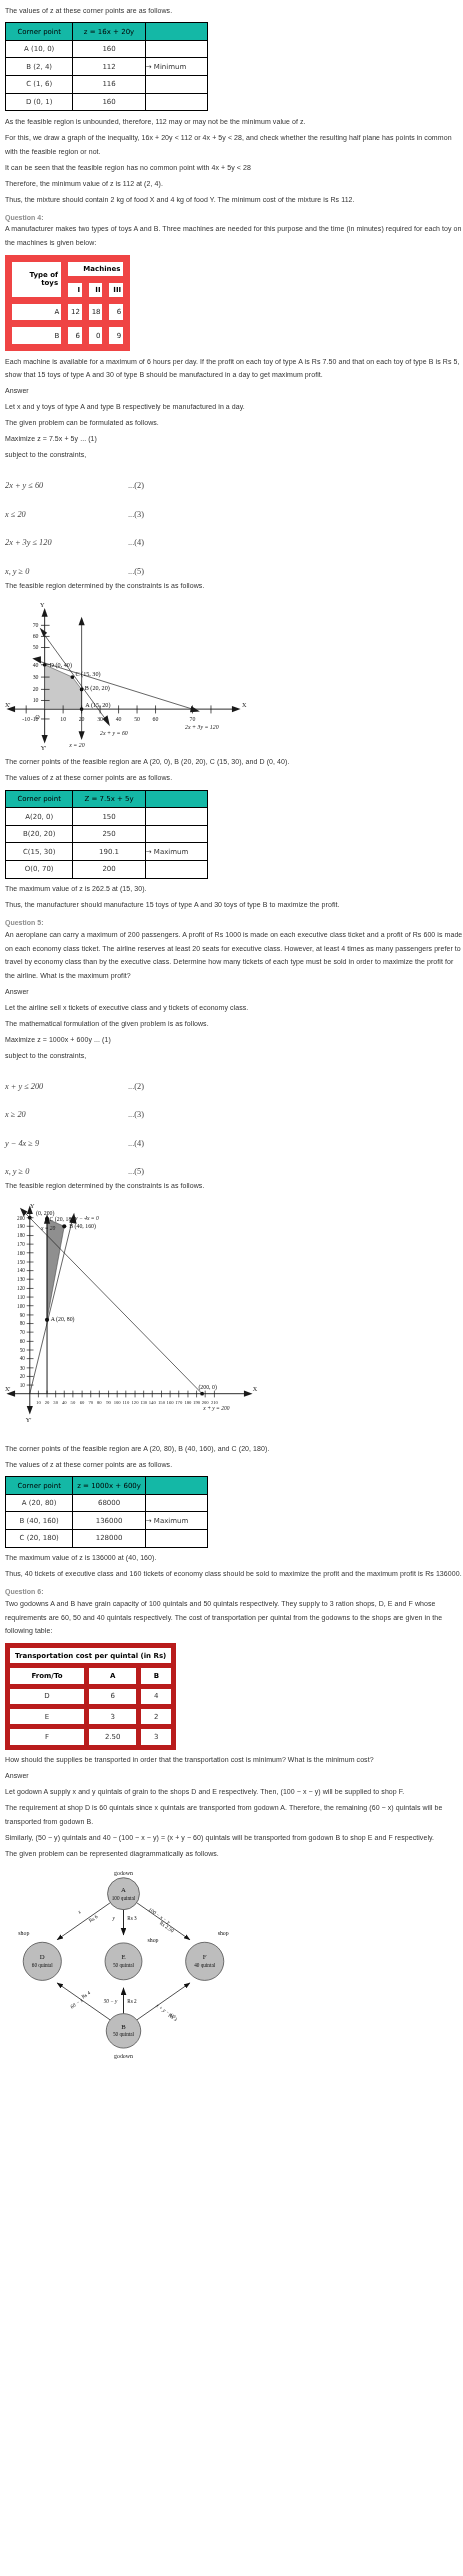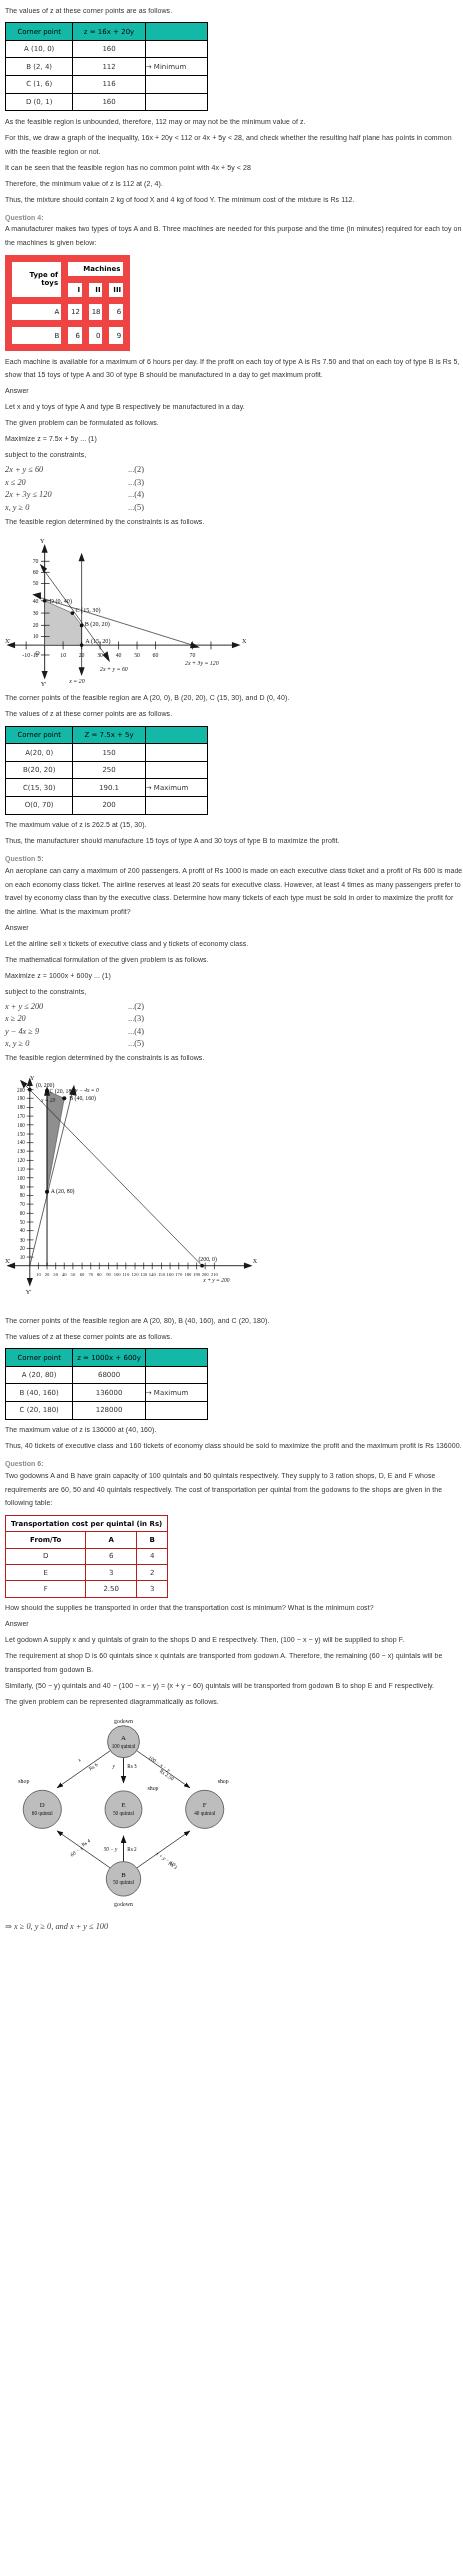--- a/index.html
+++ b/index.html
@@ -20,28 +20,28 @@
   table.mt{border-collapse:collapse;margin:3.7px 0 2.5px 5px;}
   table.mt td,table.mt th{border:7px solid #ef4444;text-align:right;font-size:7px;
       font-family:"DejaVu Sans",sans-serif;color:#222;}
   table.mt th{font-weight:bold;color:#000;}
   table.mt .tt{width:43px;padding:3.7px 3.1px;}
   table.mt .mm{padding:3.1px 2.5px;}
   table.mt .rn{width:10px;padding:3.1px 1.8px;}
   table.mt .dv{width:10px;padding:4.3px 1.8px;}
   
   table.tc{border-collapse:collapse;margin:3.7px 0 2.5px 5px;}
-  table.tc td,table.tc th{border:1px solid #b91c1c;padding:3.7px 5px;font-size:7px;
+  table.tc td,table.tc th{border:5px solid #b91c1c;padding:3.7px 5px;font-size:7px;
       font-family:"DejaVu Sans",sans-serif;color:#333;text-align:center;}
   table.tc th{font-weight:bold;color:#000;}
   table.tc th.wide{text-align:left;}
   table.tc td.lbl{text-align:center;}
   
   .math{font-family:"Liberation Serif","DejaVu Serif",serif;font-size:8.3px;color:#444;
-      margin:0 0 0 5px;padding:1.8px 0;display:flex;}
+      margin:16px 0 0 5px;padding:1.8px 0;display:flex;}
   .math .lhs{font-style:italic;width:auto;min-width:123px;}
   .math .rhs{font-style:normal;}
   .fig{margin:3.7px 0 2.5px 0;}
   svg{display:block;}
 </style>
 </head>
 <body>
 
 <div class="page">
 
@@ -564,18 +564,15 @@
 
         <text x="190" y="222" text-anchor="end">50 − y</text>
         <text x="206" y="222" font-style="normal">Rs 2</text>
 
         <text x="252" y="228" transform="rotate(34,252,228)">x + y − 60</text>
         <text x="272" y="244" transform="rotate(34,272,244)" font-style="normal">Rs 3</text>
       </g>
     </svg>
   </div>
 
-  <div class="math">
-    <span class="lhs" style="min-width:0">⇒ x ≥ 0, y ≥ 0, and x + y ≤ 100</span>
-  </div>
 
 </div>
 
 
 </body></html>

